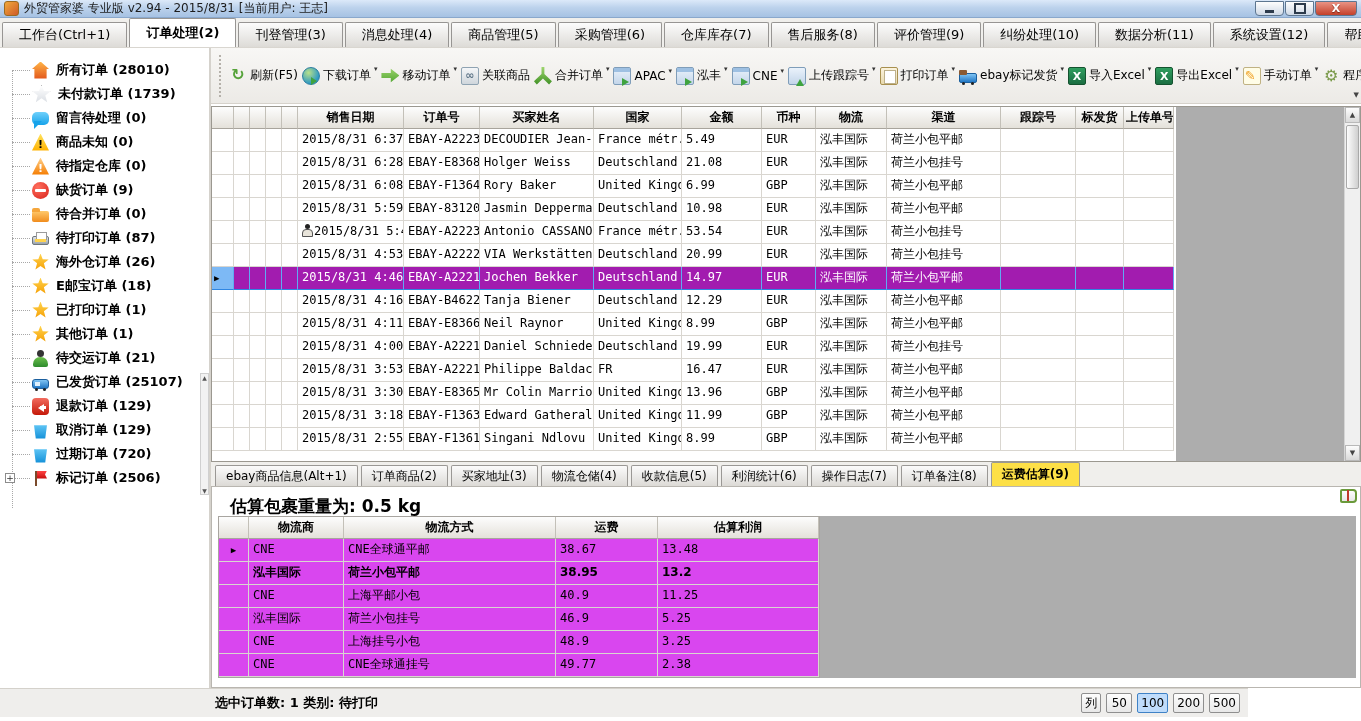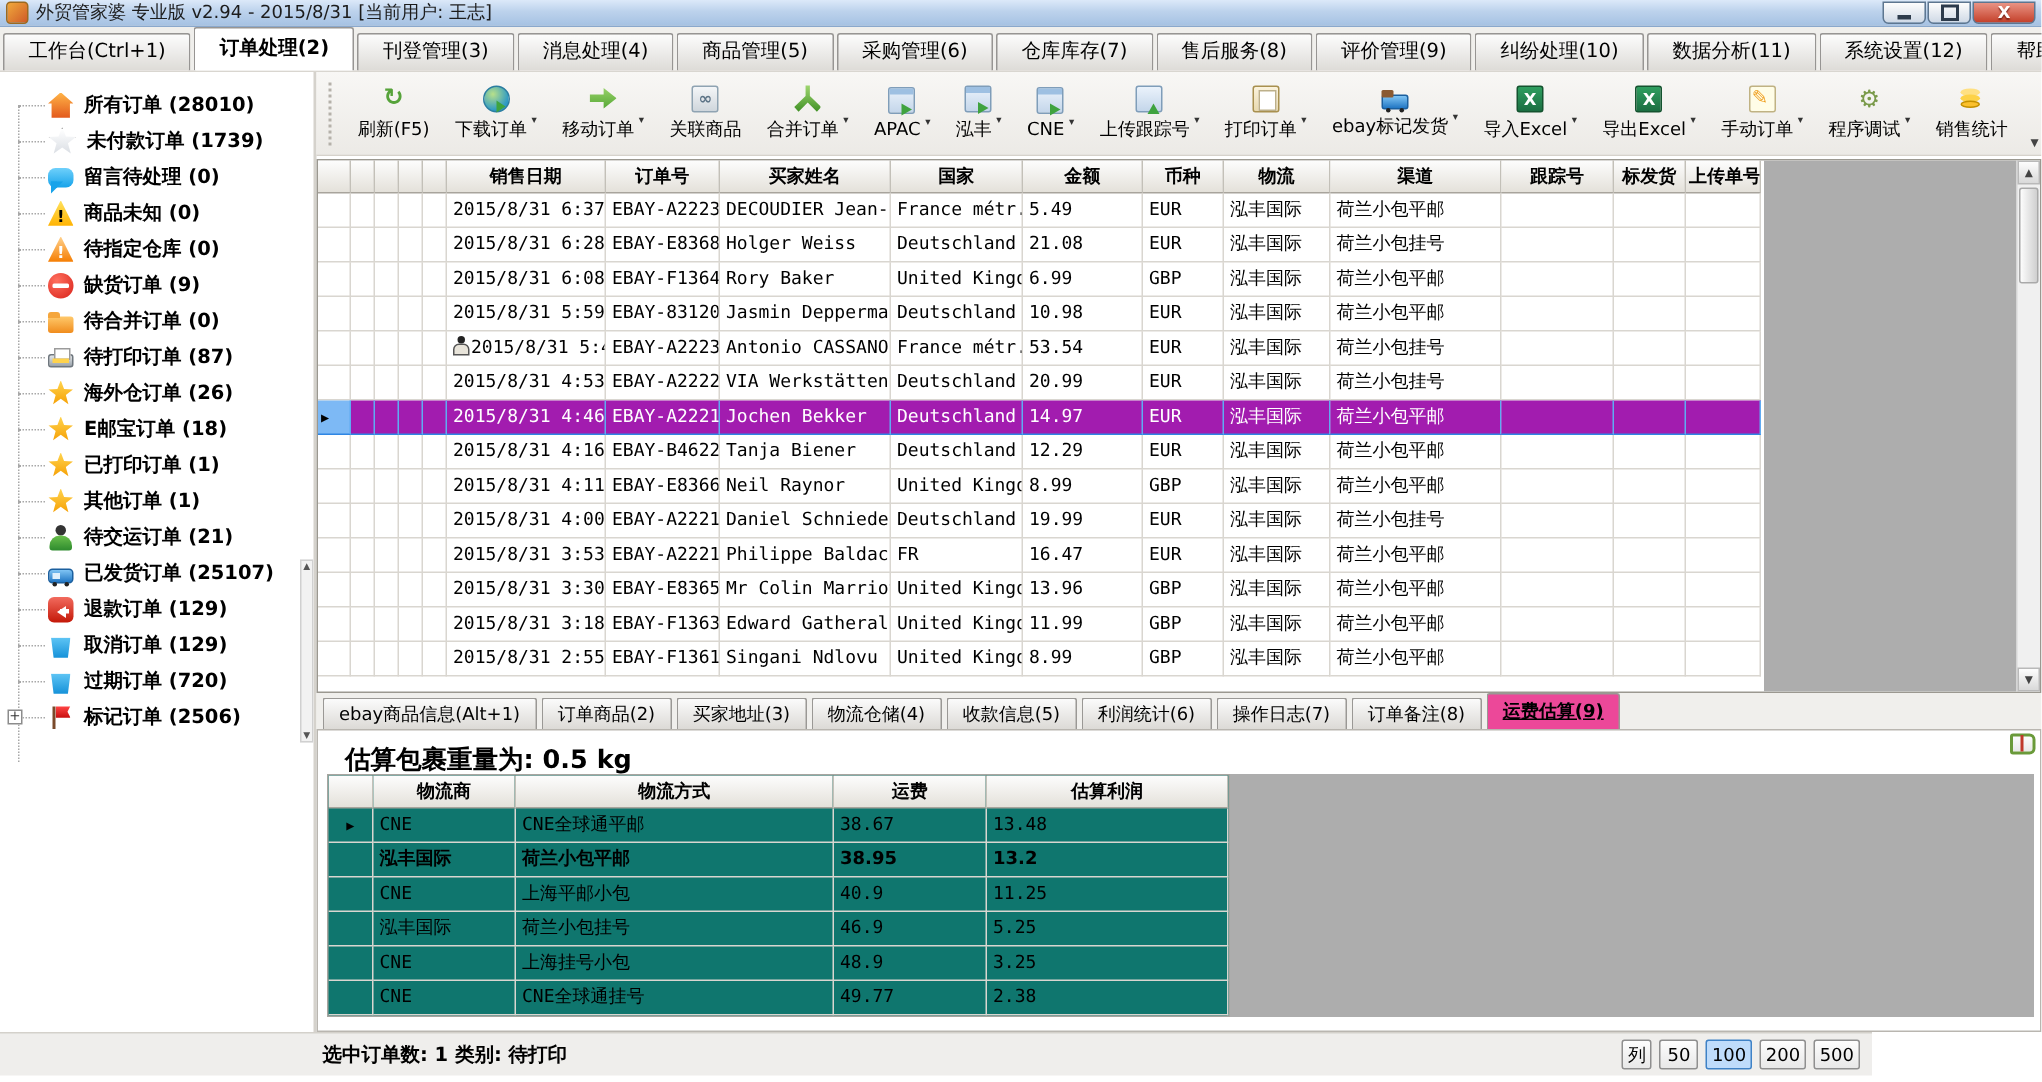--- a/index.html
+++ b/index.html
@@ -63,21 +63,21 @@
   .refund-icon::after{content:"";position:absolute;left:8px;top:8px;width:6px;height:3px;background:#fff;}
   .trash-icon{background:linear-gradient(#6fd0fb,#1390d8);clip-path:polygon(12% 22%,88% 22%,78% 100%,22% 100%);}
   .trash-icon::before{content:"";position:absolute;left:1px;top:0;width:15px;height:3px;background:#0f7fc0;}
   .flag-icon{}
   .flag-icon::before{content:"";position:absolute;left:3px;top:1px;width:2px;height:15px;background:#7a4a2b;}
   .flag-icon::after{content:"";position:absolute;left:5px;top:1px;width:10px;height:8px;background:linear-gradient(#f44,#c40b0b);clip-path:polygon(0 0,100% 0,80% 50%,100% 100%,0 100%);}
 
   
   .toolbar{position:absolute;left:211px;top:48px;width:1150px;height:56px;background:linear-gradient(#f8f7f5,#eceae6);border-bottom:1px solid #d6d2cb;display:flex;align-items:center;padding:0 14px 0 8px;box-sizing:border-box;}
   .tgrip{width:3px;height:42px;border-left:2px dotted #b5b1aa;margin-right:6px;}
-  .tbtn{flex:1 1 auto;display:flex;flex-direction:column;align-items:center;justify-content:center;gap:3px;white-space:nowrap;padding:2px 2px;}
+  .tbtn{flex:1 1 auto;display:flex;flex-direction:row;align-items:center;justify-content:center;gap:3px;white-space:nowrap;padding:2px 2px;}
   .tbtn .cap{display:flex;align-items:flex-start;font-size:12px;}
   .dd{font-size:7px;color:#333;margin-left:3px;margin-top:-2px;}
   .toolbar-overflow{position:absolute;right:2px;bottom:4px;font-size:7px;color:#444;}
 
   
   .tic{width:18px;height:18px;position:relative;display:block;}
   .refresh-icon::after{content:"\21BB";position:absolute;left:0;top:-2px;width:100%;text-align:center;font-size:16px;font-weight:bold;color:#56a33a;}
   .globe-icon{background:radial-gradient(circle at 35% 30%,#b8e08a,#2e9ac4 70%);border-radius:50%;border:1px solid #2b7da0;box-sizing:border-box;}
   .globe-icon::after{content:"";position:absolute;right:-2px;bottom:-1px;border:4px solid transparent;border-left:6px solid #3fa33f;}
   .move-arrow-icon{background:linear-gradient(#9fd66f,#4aa02c);clip-path:polygon(0 36%,52% 36%,52% 12%,100% 50%,52% 88%,52% 64%,0 64%);}
@@ -141,28 +141,28 @@
   .row-person::after{content:"";position:absolute;left:0;top:5px;width:11px;height:8px;background:#e8e4da;border:1px solid #555;border-radius:4px 4px 0 0;box-sizing:border-box;}
   .vscroll{position:absolute;right:0;top:0;width:16px;height:100%;background:#f0f0f0;border-left:1px solid #d5d5d5;box-sizing:border-box;}
   .vscroll .arr{position:absolute;left:0;width:100%;height:16px;background:linear-gradient(#fdfdfd,#d9d9d9);border:1px solid #b9b9b9;box-sizing:border-box;text-align:center;font-size:7px;line-height:14px;color:#444;}
   .vscroll .up{top:0;}
   .vscroll .dn{bottom:0;}
   .vscroll .thumb{position:absolute;left:1px;top:18px;width:13px;height:64px;background:linear-gradient(90deg,#fdfdfd,#cfcfcf);border:1px solid #a9a9a9;border-radius:2px;box-sizing:border-box;}
 
   
   .dtabs{position:absolute;left:211px;top:462px;width:1150px;height:24px;background:#f0efec;display:flex;align-items:flex-end;padding-left:4px;box-sizing:border-box;}
   .dtab{height:20px;line-height:20px;padding:0 10px;margin-right:3px;font-size:12px;background:linear-gradient(#fbfbfb,#dcdad6);border:1px solid #9a9895;border-bottom:none;border-radius:2px 2px 0 0;white-space:nowrap;}
-  .dtab.active{background:#ec4899;height:23px;line-height:23px;font-weight:bold;text-decoration:underline;}
+  .dtab.active{background:#fde047;height:23px;line-height:23px;font-weight:bold;}
 
   
   .estpanel{position:absolute;left:211px;top:486px;width:1150px;height:202px;background:#fff;border:1px solid #b9b6b0;box-sizing:border-box;}
   .book-icon{position:absolute;right:3px;top:2px;width:17px;height:14px;background:linear-gradient(#fdfdfd,#e7e7e7);border:2px solid #6a9a3a;border-radius:2px 4px 4px 2px;box-sizing:border-box;}
   .book-icon::before{content:"";position:absolute;left:5px;top:-1px;width:2px;height:11px;background:#c0392b;}
   .weight-note{position:absolute;left:18px;top:8px;font-size:17px;font-weight:600;}
-  .estgrid{position:absolute;left:6px;top:29px;width:602px;height:162px;border:1px solid #a8a5a0;box-sizing:border-box;overflow:hidden;background:#0f766e;}
+  .estgrid{position:absolute;left:6px;top:29px;width:602px;height:162px;border:1px solid #a8a5a0;box-sizing:border-box;overflow:hidden;background:#d946ef;}
   .est-gray{position:absolute;left:608px;top:29px;width:536px;height:162px;background:#adadad;}
   .em{width:30px;flex:0 0 30px;text-align:center;}
   .e-carrier{width:95px;flex:0 0 95px;}
   .e-method{width:212px;flex:0 0 212px;}
   .e-fee{width:102px;flex:0 0 102px;}
   .e-profit{width:161px;flex:0 0 161px;}
   .ehcells{display:contents;}
   .ehcells div:nth-of-type(1){width:95px;flex:0 0 95px;}
   .ehcells div:nth-of-type(2){width:212px;flex:0 0 212px;}
   .ehcells div:nth-of-type(3){width:102px;flex:0 0 102px;}

